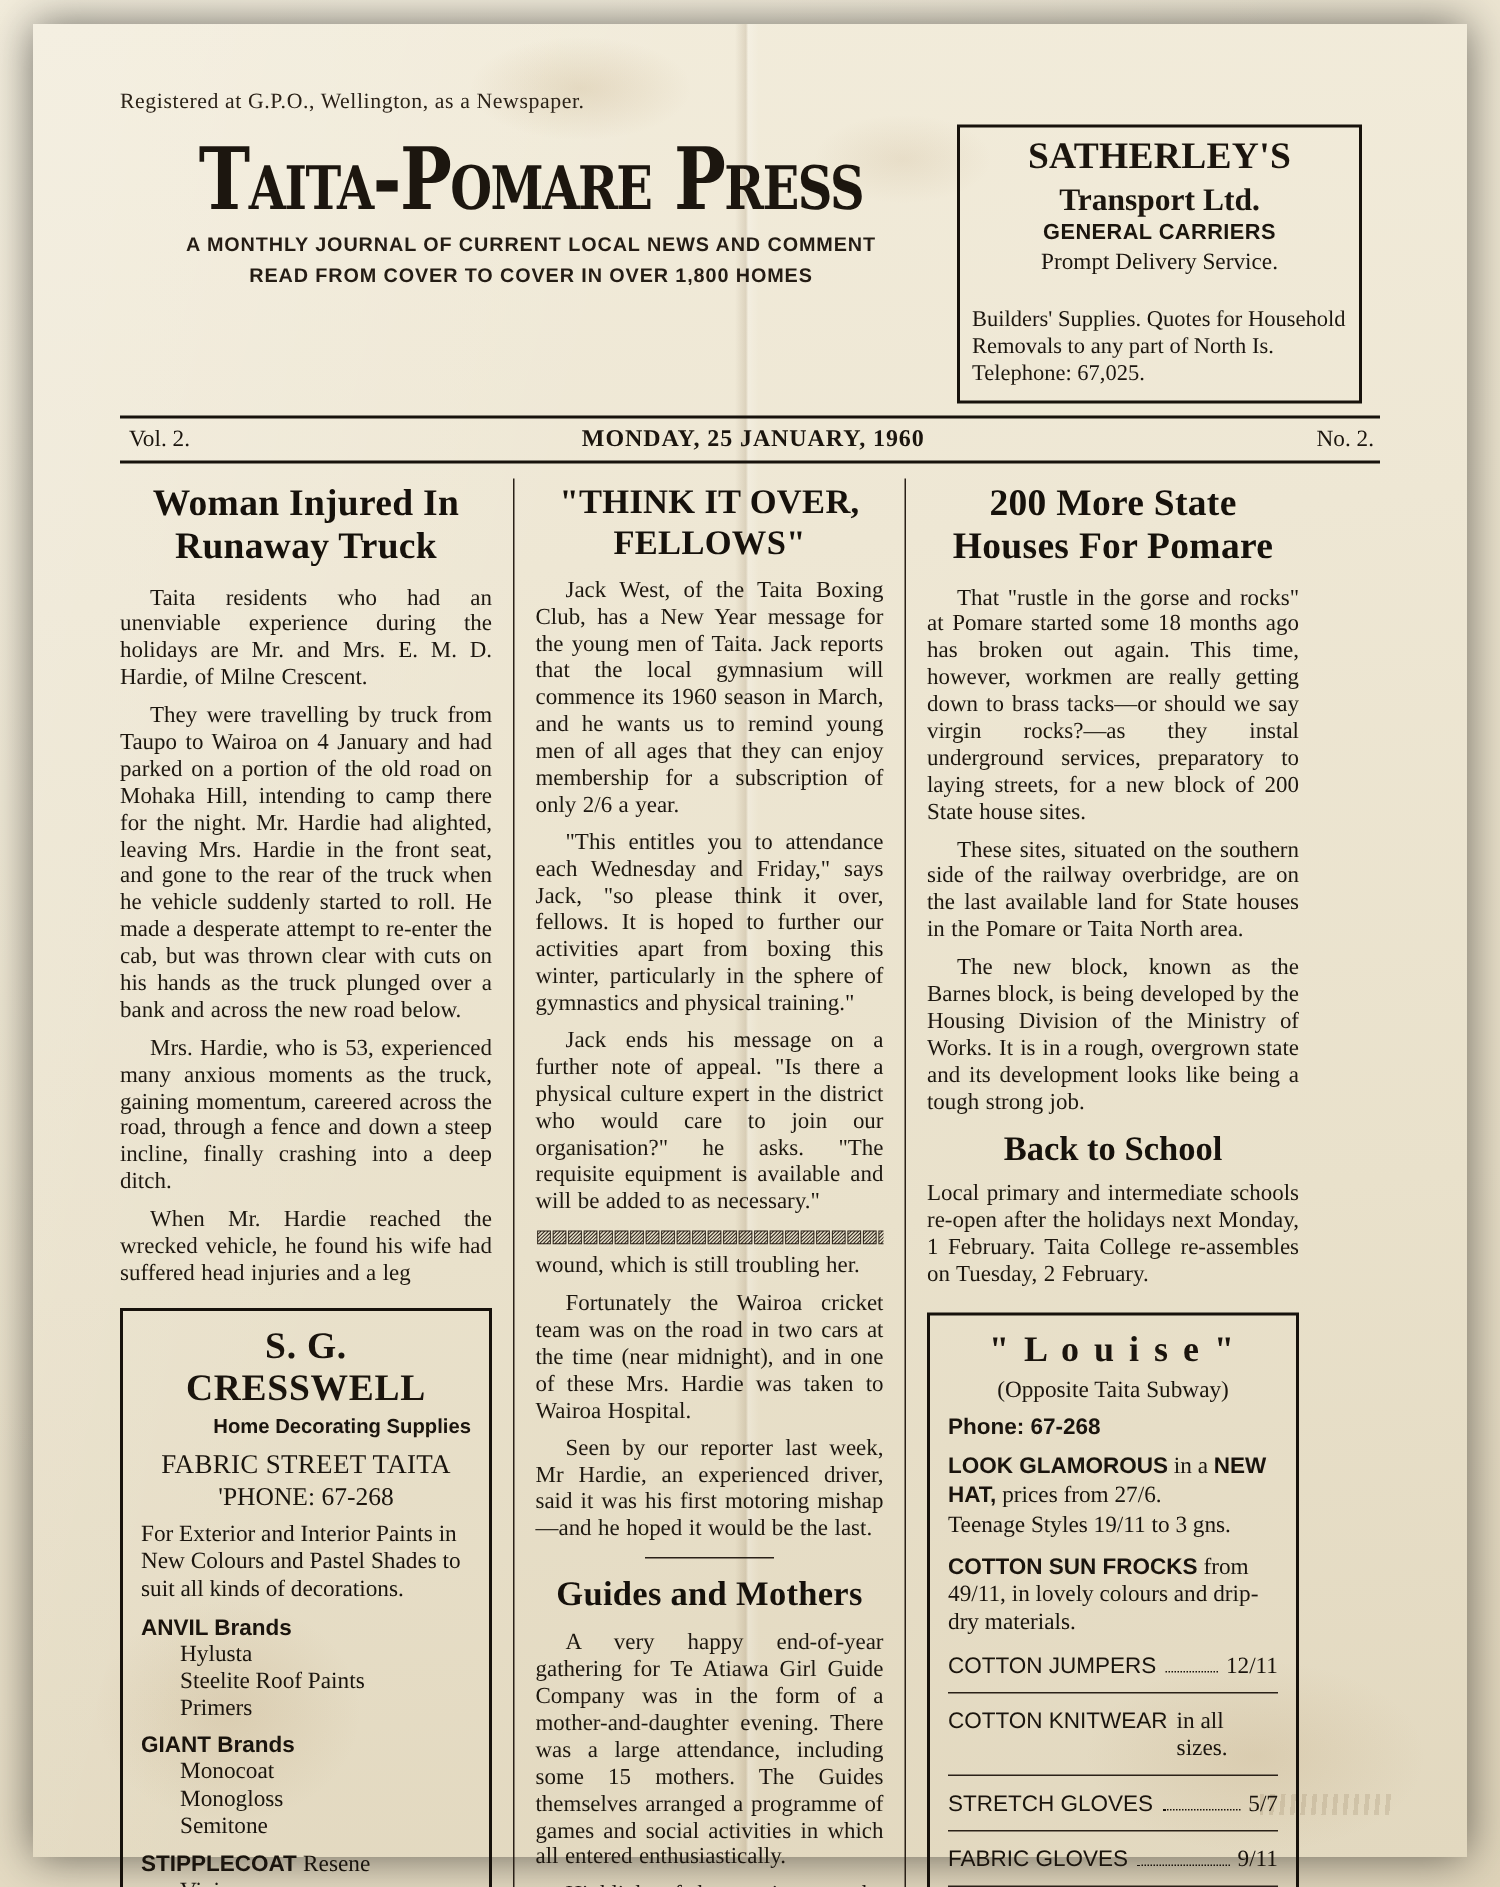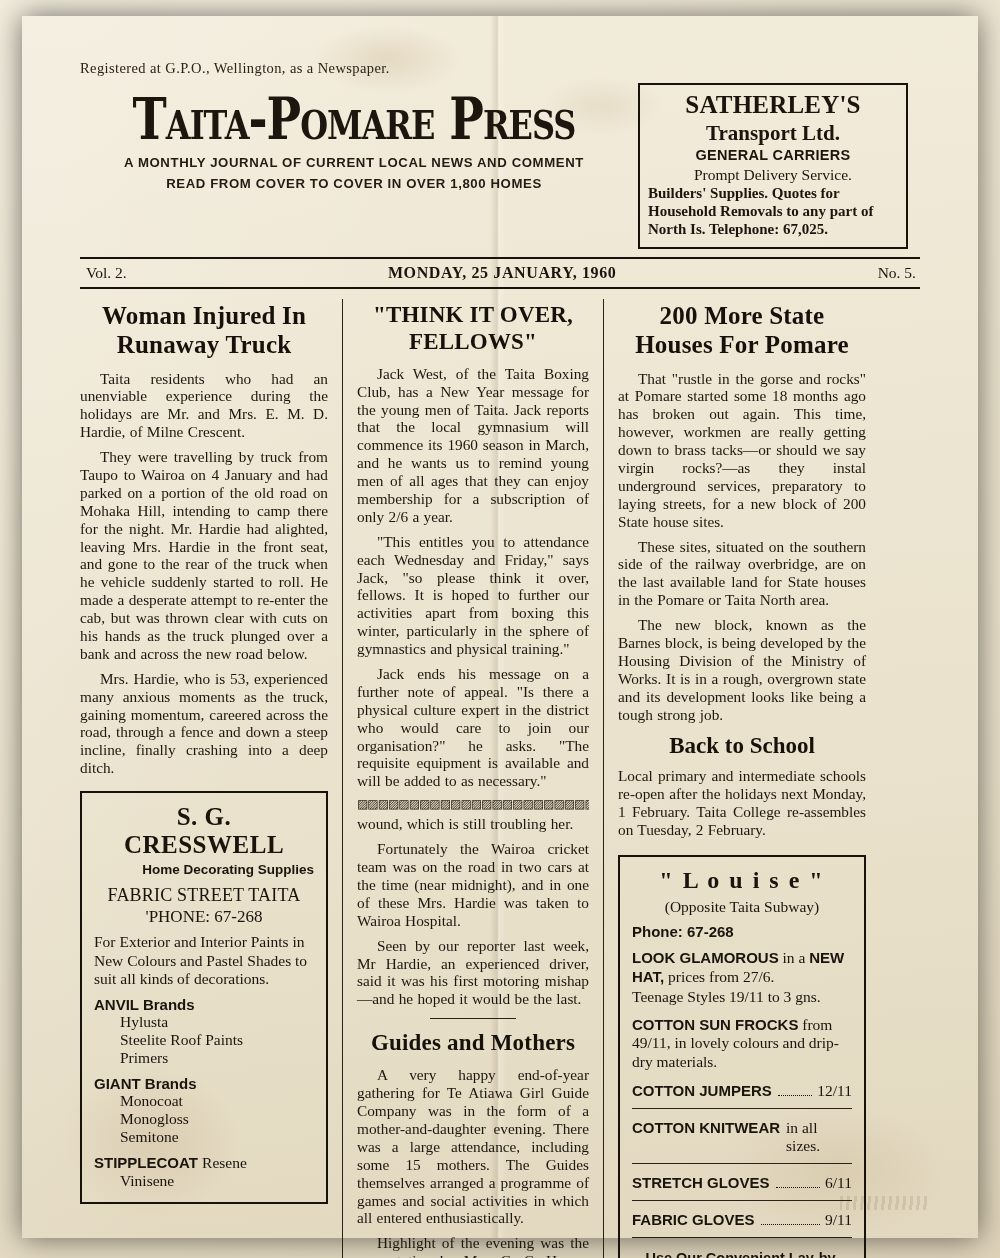--- a/index.html
+++ b/index.html
@@ -124,22 +124,21 @@
     margin-top: 2px;
   }
   .ad-sath-prompt {
     font-size: 15.5px;
     text-align: center;
     margin-top: 3px;
   }
   .ad-sath-body {
     font-size: 15px;
     line-height: 1.22;
-    margin-top: 0;
-    font-weight: bold;
+    margin-top: 20px;
   }
   .rule-thick {
     border-top: 2.5px solid #17120c;
     margin: 8px 0 0 0;
   }
   .volline {
     display: flex;
     justify-content: space-between;
     align-items: center;
     font-size: 15.5px;
@@ -307,21 +306,21 @@
     font-size: 15px;
   }
   .ad3 .priced {
     display: flex;
     align-items: baseline;
     margin-top: 10px;
     font-size: 15.5px;
   }
   .ad3 .priced .lbl {
     font-family: "Liberation Sans", sans-serif;
-    font-weight: bold;
+    font-weight: normal;
     font-size: 15px;
     white-space: nowrap;
   }
   .ad3 .priced .dots {
     flex: 1;
     border-bottom: 1.2px dotted #1a140d;
     margin: 0 5px 4px 6px;
   }
   .ad3 .priced .pr { white-space: nowrap; }
   .ad3 .hr { border-top: 1.2px solid #2a2118; margin: 8px 0 0 0; }
@@ -369,31 +368,32 @@
         <div class="ad-sath-carriers">GENERAL CARRIERS</div>
         <div class="ad-sath-prompt">Prompt Delivery Service.</div>
         <div class="ad-sath-body">Builders' Supplies. Quotes for Household Removals to any part of North Is.  Telephone: 67,025.</div>
       </div>
     </div>
 
     <div class="rule-thick"></div>
     <div class="volline">
       <div>Vol. 2.</div>
       <div class="mid">MONDAY, 25 JANUARY, 1960</div>
-      <div>No. 5.</div>
+      <div>No. 2.</div>
     </div>
     <div class="rule-thick2"></div>
 
     <div class="cols">
 
       <div class="col c1">
         <h2 class="head">Woman Injured In Runaway Truck</h2>
         <p class="body">Taita residents who had an unenviable experience during the holidays are Mr. and Mrs. E. M. D. Hardie, of Milne Crescent.</p>
         <p class="body">They were travelling by truck from Taupo to Wairoa on 4 January and had parked on a portion of the old road on Mohaka Hill, intending to camp there for the night. Mr. Hardie had alighted, leaving Mrs. Hardie in the front seat, and gone to the rear of the truck when he vehicle suddenly started to roll. He made a desperate attempt to re-enter the cab, but was thrown clear with cuts on his hands as the truck plunged over a bank and across the new road below.</p>
         <p class="body">Mrs. Hardie, who is 53, experienced many anxious moments as the truck, gaining momentum, careered across the road, through a fence and down a steep incline, finally crashing into a deep ditch.</p>
+        <p class="body">When Mr. Hardie reached the wrecked vehicle, he found his wife had suffered head injuries and a leg</p>
 
         <div class="ad2">
           <div class="name">S. G. CRESSWELL</div>
           <div class="tag">Home Decorating Supplies</div>
           <div class="addr">FABRIC STREET    TAITA</div>
           <div class="phone">'PHONE: 67-268</div>
           <div class="txt">For Exterior and Interior Paints in New Colours and Pastel Shades to suit all kinds of decorations.</div>
           <div class="brand">ANVIL Brands</div>
           <div class="item">Hylusta</div>
           <div class="item">Steelite Roof Paints</div>
@@ -467,21 +467,21 @@
 
           <div class="priced">
             <span class="lbl">COTTON KNITWEAR</span>
             <span style="margin-left:6px">in all sizes.</span>
           </div>
           <div class="hr"></div>
 
           <div class="priced">
             <span class="lbl">STRETCH GLOVES</span>
             <span class="dots"></span>
-            <span class="pr">6/11</span>
+            <span class="pr">5/7</span>
           </div>
           <div class="hr"></div>
 
           <div class="priced">
             <span class="lbl">FABRIC GLOVES</span>
             <span class="dots"></span>
             <span class="pr">9/11</span>
           </div>
           <div class="hr"></div>
 

